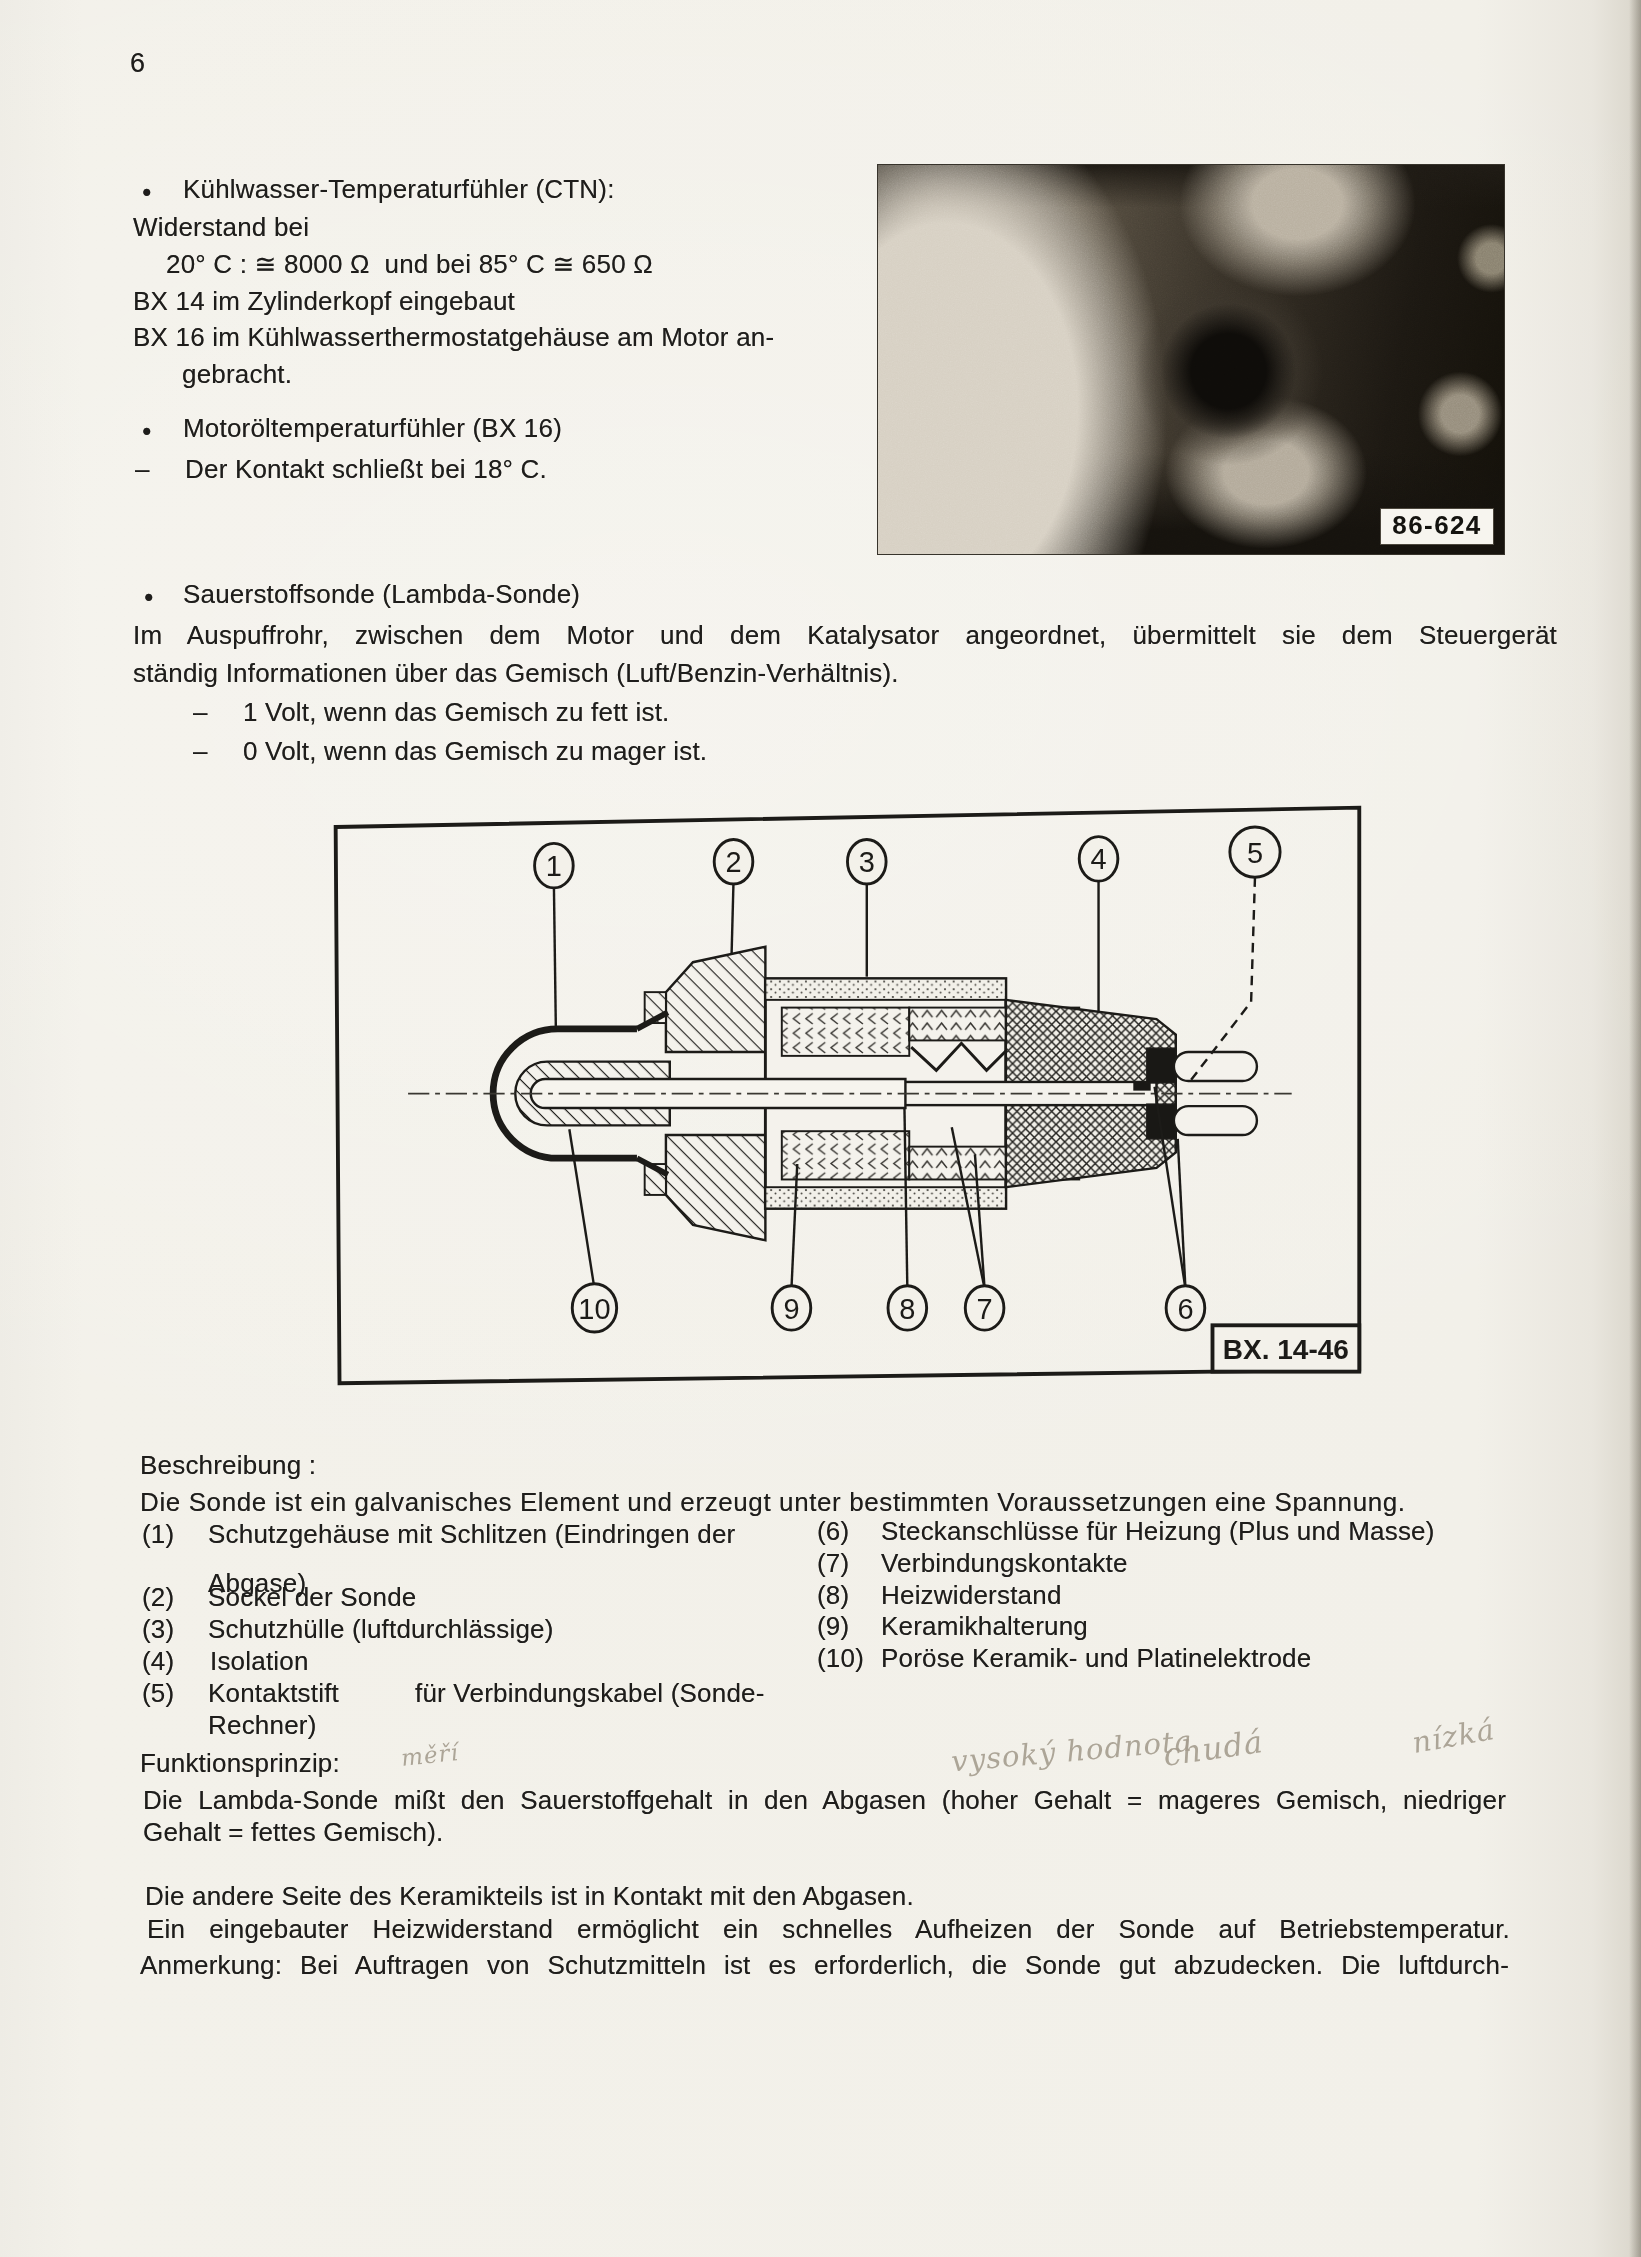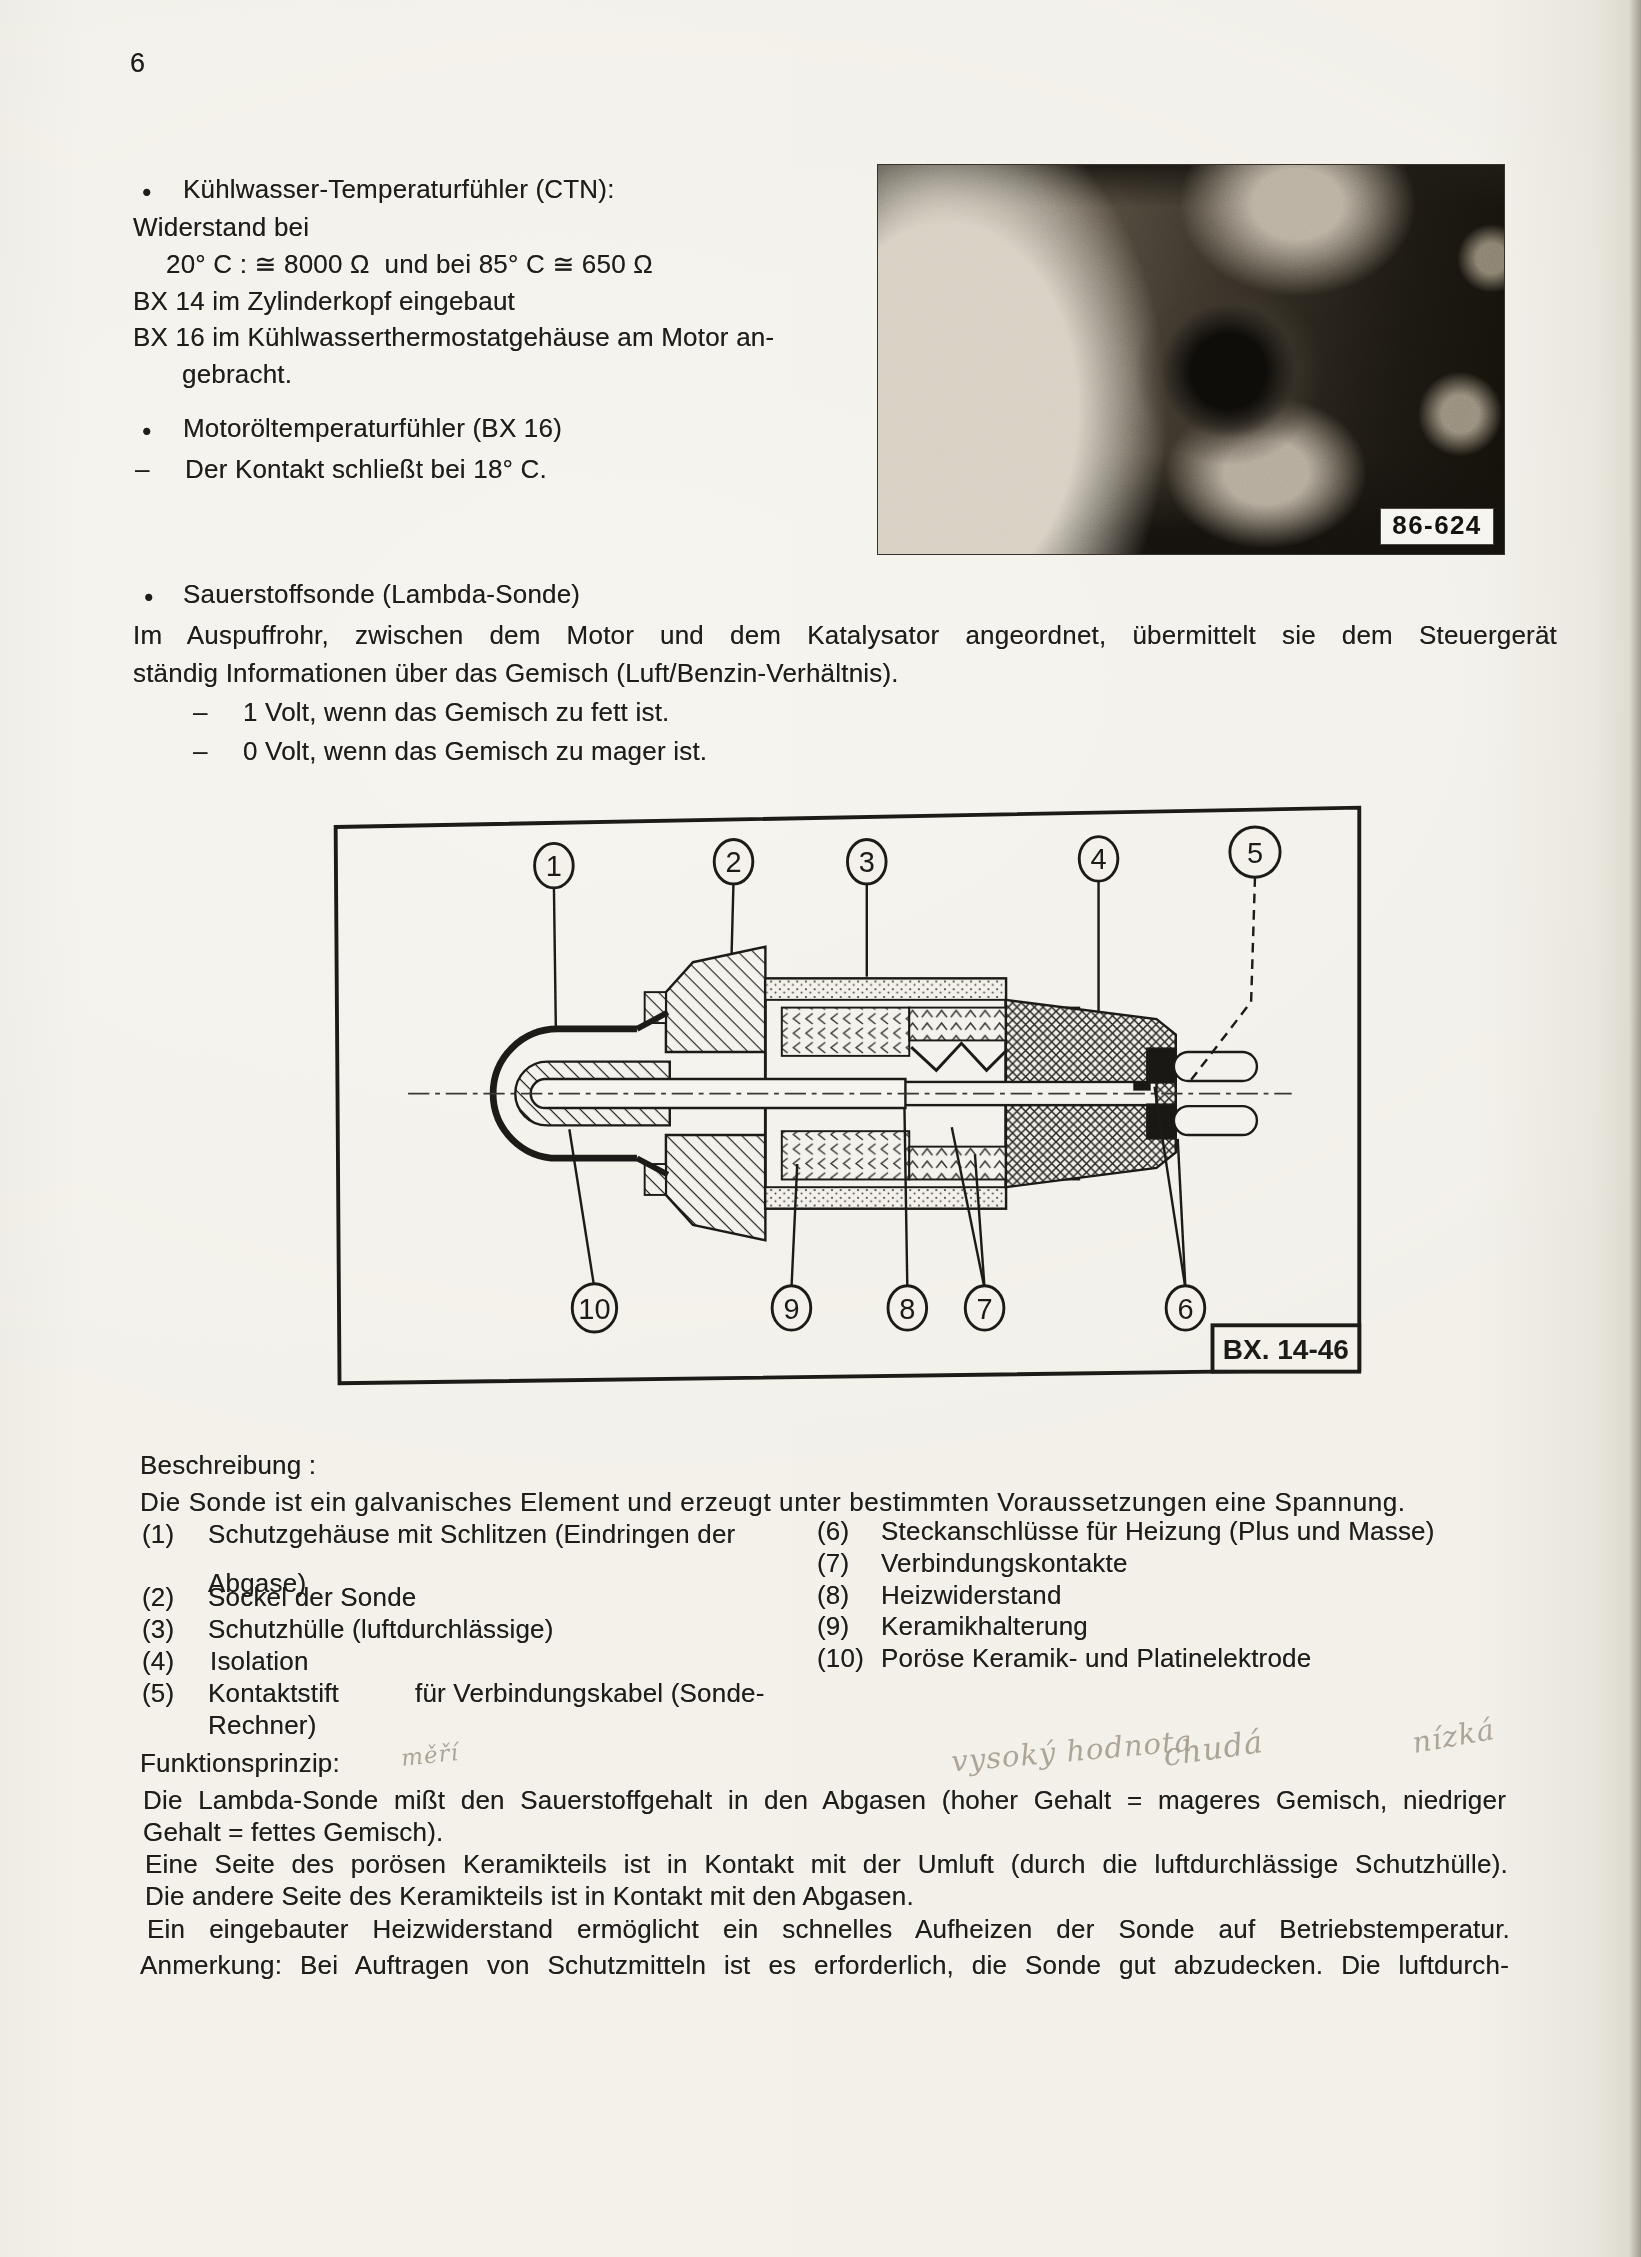--- a/index.html
+++ b/index.html
@@ -241,21 +241,20 @@
   <div class="t" style="left:817px; top:1580px;">(8)</div>
   <div class="t" style="left:881px; top:1580px;">Heizwiderstand</div>
   <div class="t" style="left:817px; top:1611px;">(9)</div>
   <div class="t" style="left:881px; top:1611px;">Keramikhalterung</div>
   <div class="t" style="left:817px; top:1643px;">(10)</div>
   <div class="t" style="left:881px; top:1643px;">Poröse Keramik- und Platinelektrode</div>
 
   <div class="t" style="left:140px; top:1748px;">Funktionsprinzip:</div>
   <div class="t fill" style="left:143px; top:1785px; width:1363px;">Die Lambda-Sonde mißt den Sauerstoffgehalt in den Abgasen (hoher Gehalt = mageres Gemisch, niedriger</div>
   <div class="t" style="left:143px; top:1817px;">Gehalt = fettes Gemisch).</div>
-  <div class="t fill" style="left:145px; top:1849px; width:1363px;">Eine Seite des porösen Keramikteils ist in Kontakt mit der Umluft (durch die luftdurchlässige Schutzhülle).</div>
   <div class="t" style="left:145px; top:1881px;">Die andere Seite des Keramikteils ist in Kontakt mit den Abgasen.</div>
   <div class="t fill" style="left:147px; top:1914px; width:1363px;">Ein eingebauter Heizwiderstand ermöglicht ein schnelles Aufheizen der Sonde auf Betriebstemperatur.</div>
 
   <div class="t fill" style="left:140px; top:1950px; width:1369px;">Anmerkung: Bei Auftragen von Schutzmitteln ist es erforderlich, die Sonde gut abzudecken. Die luftdurch-</div>
 
   <div class="hw" style="left:401px; top:1742px; font-size:23px; transform:rotate(-6deg);">měří</div>
   <div class="hw" style="left:951px; top:1734px; font-size:29px; transform:rotate(-5deg);">vysoký hodnota</div>
   <div class="hw" style="left:1163px; top:1730px; font-size:31px; transform:rotate(-8deg);">chudá</div>
   <div class="hw" style="left:1412px; top:1719px; font-size:29px; transform:rotate(-10deg);">nízká</div>
 

